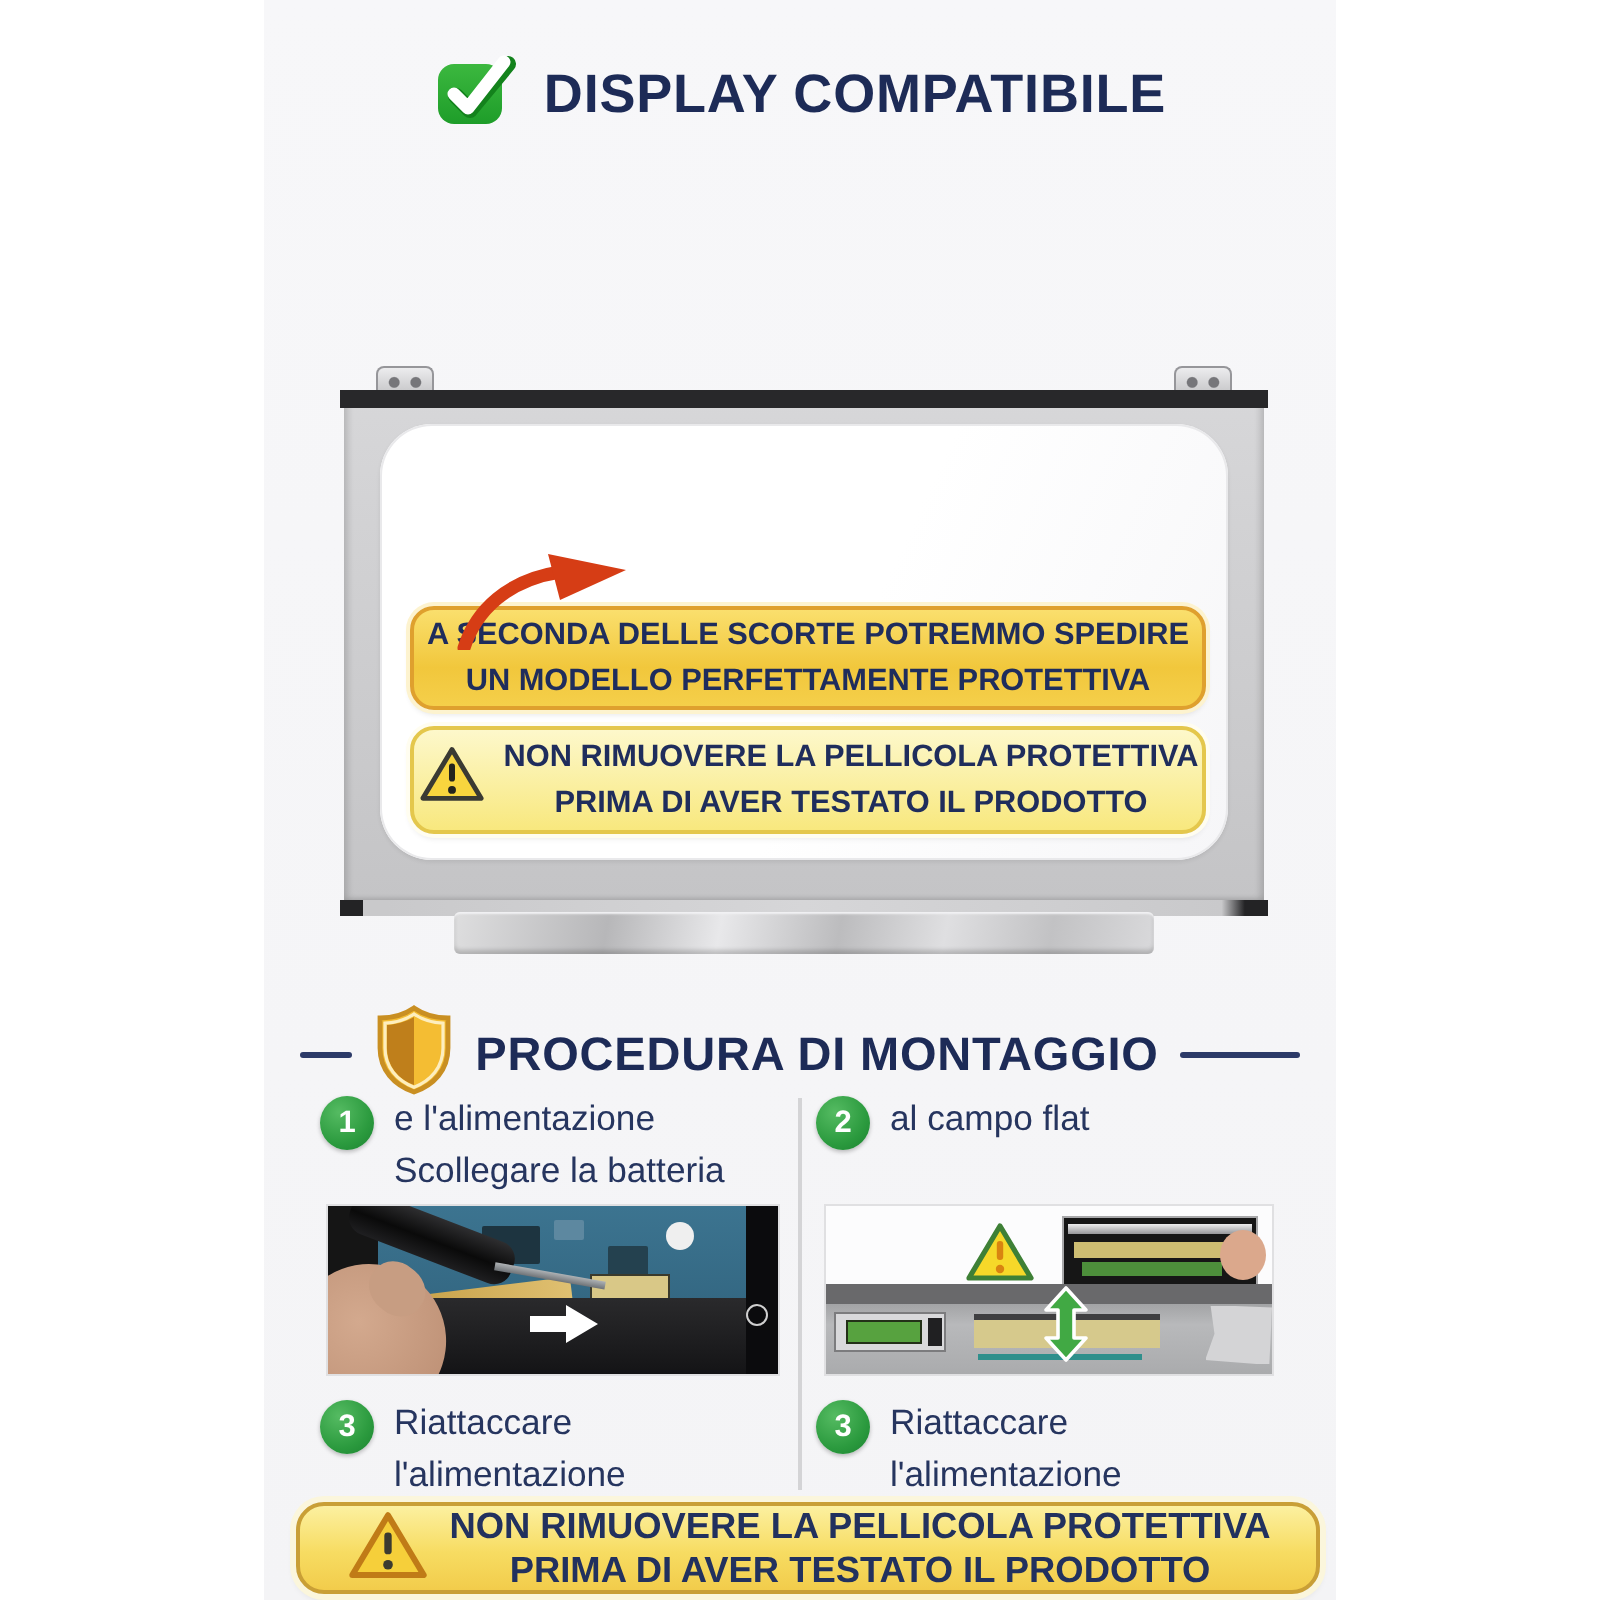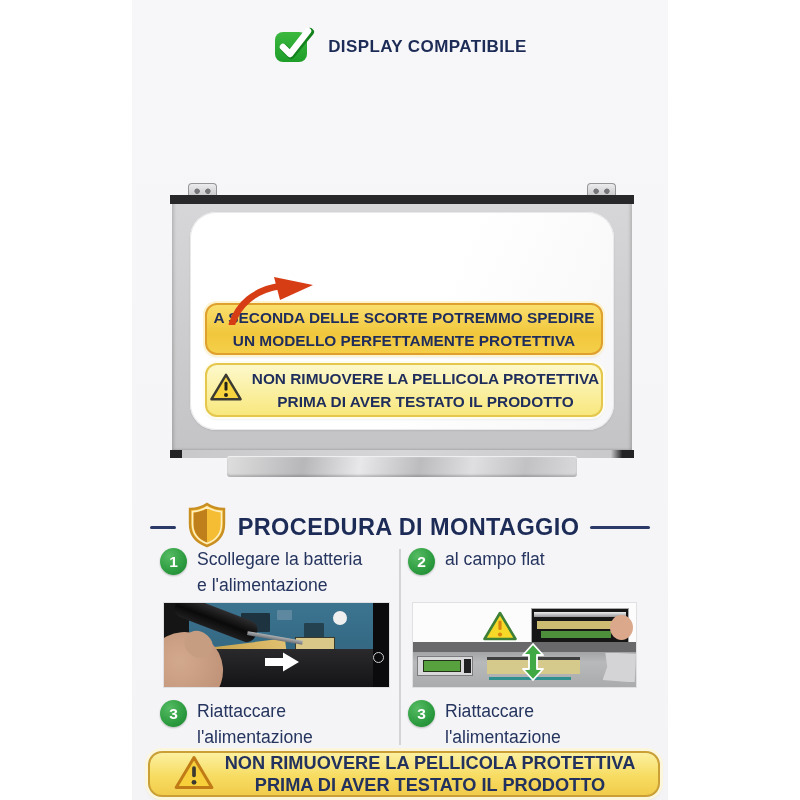--- a/index.html
+++ b/index.html
@@ -7,21 +7,21 @@
     width:800px;height:800px;position:relative;background:#ffffff;
     font-family:"Liberation Sans", sans-serif;overflow:hidden;
   }
   .content{
     position:absolute;left:132px;top:0;width:536px;height:800px;
     background:linear-gradient(180deg,#f7f7f9 0%,#f4f4f6 100%);
   }
   
   .title-row{position:absolute;top:24px;left:0;width:100%;height:46px;
     display:flex;align-items:center;justify-content:center;gap:13px;}
-  .page-title{font-size:17px;font-weight:bold;color:#1d2b57;letter-spacing:.4px;}
+  .page-title{font-size:27px;font-weight:bold;color:#1d2b57;letter-spacing:.4px;}
   .intro{position:absolute;top:72px;left:14px;width:508px;text-align:center;
     font-size:18.6px;line-height:1.7;color:#2a3763;}
   
   .panel{position:absolute;top:183px;left:40px;width:460px;height:300px;}
   .bracket{position:absolute;top:0;width:27px;height:16px;border:1px solid #96969a;
     border-bottom:none;border-radius:4px 4px 0 0;
     background:linear-gradient(180deg,#ececee,#bdbdbf);}
   .bracket .dots{position:absolute;inset:0;
     background-image:radial-gradient(circle at 30% 45%,#76767a 2.4px,transparent 3px),
                      radial-gradient(circle at 70% 45%,#76767a 2.4px,transparent 3px);}
@@ -197,22 +197,22 @@
     </span>
     <span class="section-heading">PROCEDURA DI MONTAGGIO</span>
     <div class="hline r"></div>
   </div>
 
   <div class="divider-v"></div>
 
   <div class="step s1">
     <div class="step-badge">1</div>
     <div class="step-text">
+      <div>e l'alimentazione</div>
       <div>Scollegare la batteria</div>
-      <div>e l'alimentazione</div>
     </div>
   </div>
   <div class="step s2">
     <div class="step-badge">2</div>
     <div class="step-text">
       <div>al campo flat</div>
     </div>
   </div>
 
   <div class="photo photoL">

